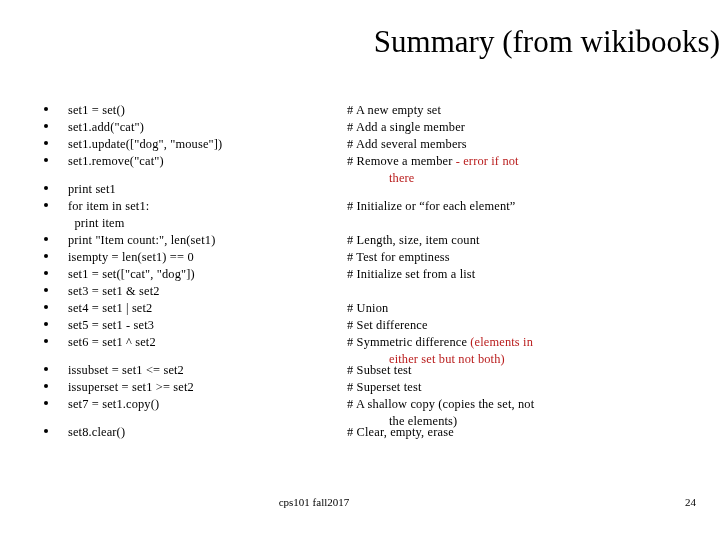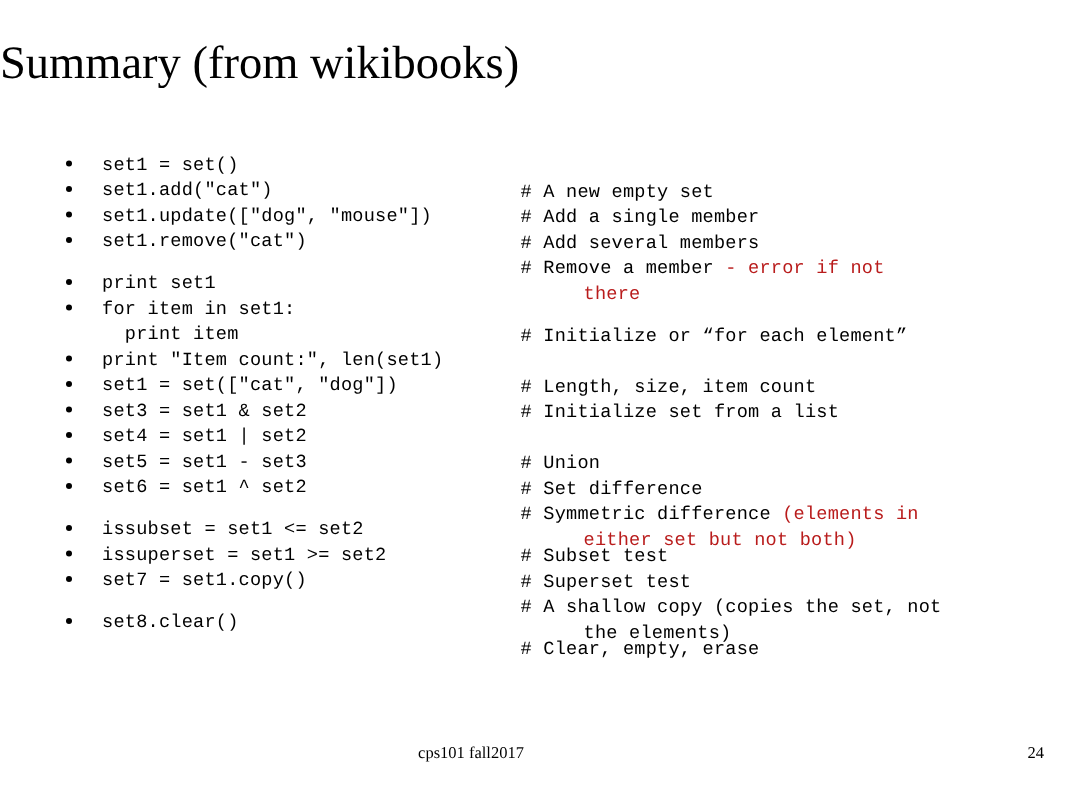--- a/index.html
+++ b/index.html
@@ -22,21 +22,21 @@
     height: 540px;
     box-sizing: border-box;
   }
 
   
   #slide-title {
     position: absolute;
     left: 0;
     top: 24px;
     width: 720px;
-    text-align: left;
+    text-align: right;
     font-family: "Liberation Serif", "DejaVu Serif", serif;
     font-size: 31px;
     line-height: 36px;
     color: #000000;
     white-space: nowrap;
   }
 
   
   #body-list {
     position: absolute;
@@ -65,40 +65,39 @@
   }
 
   .row-inner {
     position: relative;
     padding-left: 28px;
     display: block;
   }
 
   .code-col,
   .comment-col {
-    font-family: Liberation Mono, monospace;
+    font-family: Liberation Serif, serif;
     font-size: 12.4px;
     line-height: 17px;
     color: #000000;
     white-space: pre;
     letter-spacing: 0.15px;
   }
 
   .code-col {
     position: relative;
     display: block;
   }
 
   .comment-col {
     position: absolute;
     left: 307px;
     top: 0;
     width: 360px;
     white-space: pre-wrap;
-    margin-top: 18px;
   }
 
   .comment-col .cont {
     display: block;
     padding-left: 42px;
   }
 
   .red {
     color: #b91c1c;
   }
@@ -180,20 +179,27 @@
       <div class="bullet-row">
         <span class="bullet-marker"></span>
         <span class="row-inner">
           <span class="code-col">print "Item count:", len(set1)</span>
           <span class="comment-col"><span># Length, size, item count</span></span>
         </span>
       </div>
       <div class="bullet-row">
         <span class="bullet-marker"></span>
         <span class="row-inner">
+          <span class="code-col">isempty = len(set1) == 0</span>
+          <span class="comment-col"><span># Test for emptiness</span></span>
+        </span>
+      </div>
+      <div class="bullet-row">
+        <span class="bullet-marker"></span>
+        <span class="row-inner">
           <span class="code-col">set1 = set(["cat", "dog"])</span>
           <span class="comment-col"><span># Initialize set from a list</span></span>
         </span>
       </div>
       <div class="bullet-row">
         <span class="bullet-marker"></span>
         <span class="row-inner">
           <span class="code-col">set3 = set1 &amp; set2</span>
         </span>
       </div>

